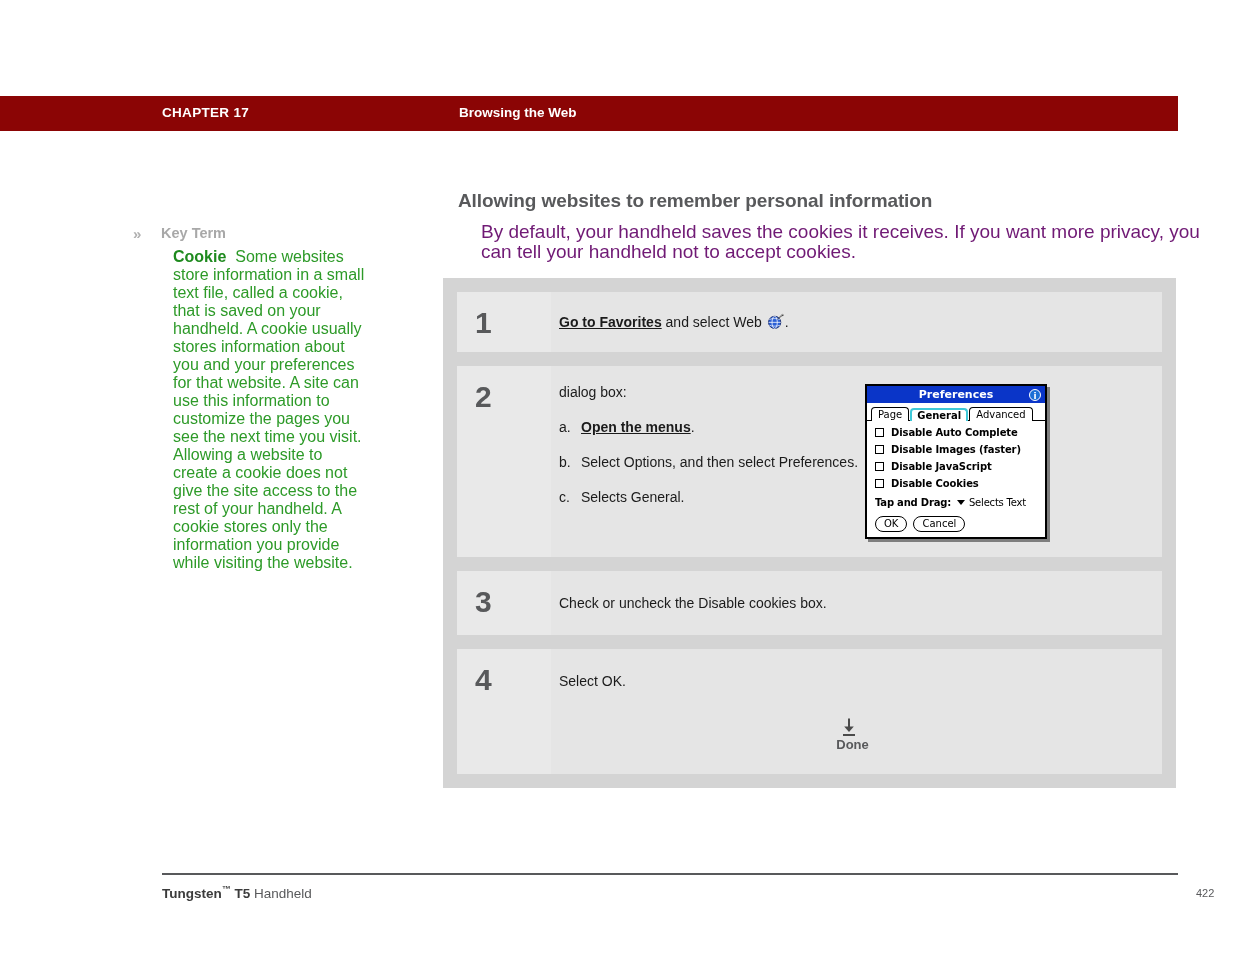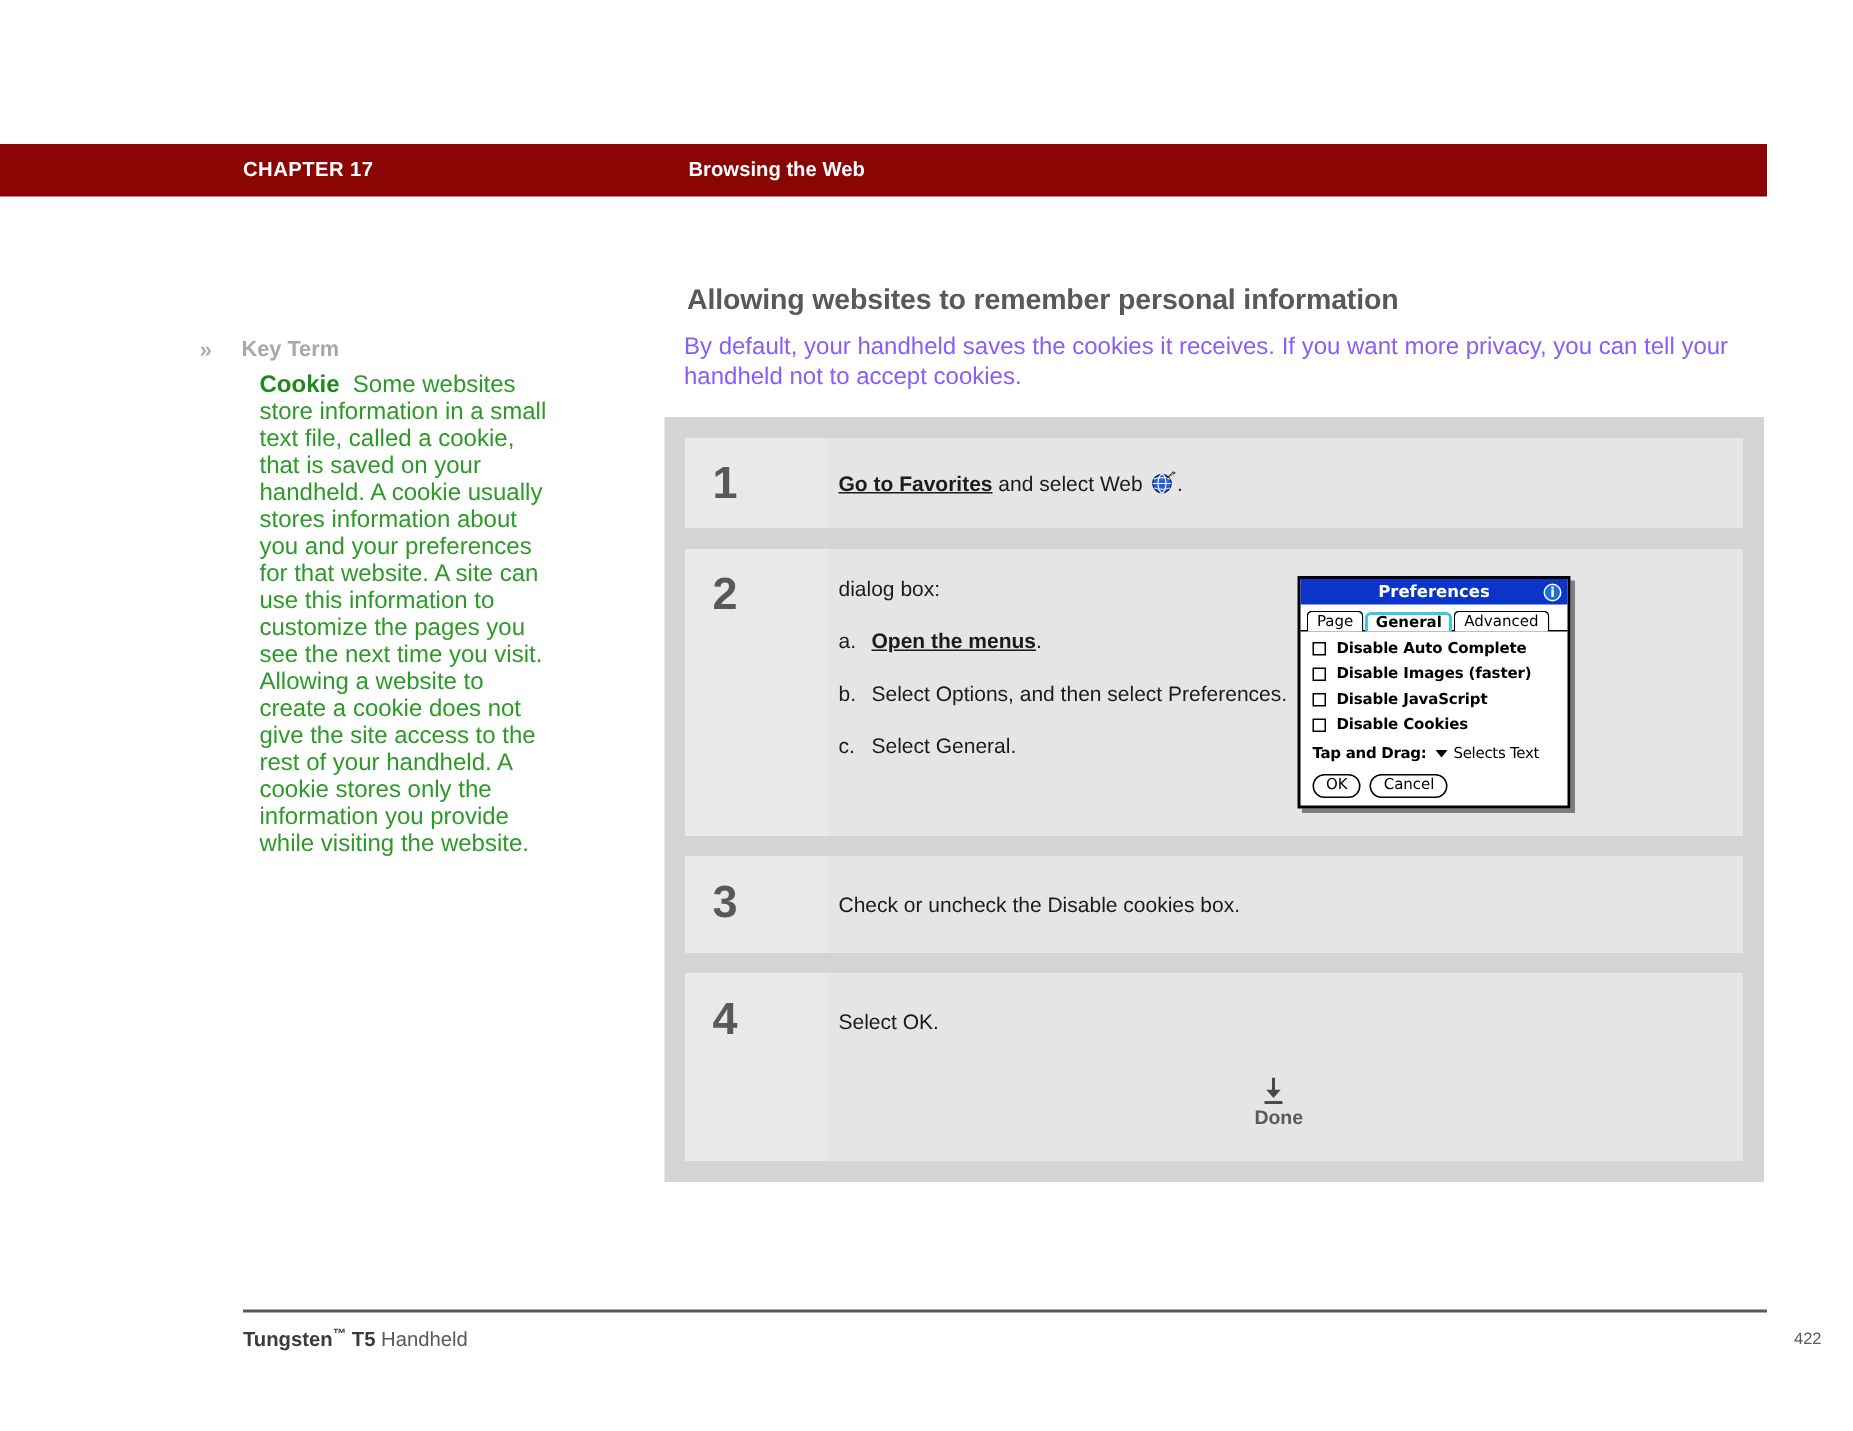--- a/index.html
+++ b/index.html
@@ -87,26 +87,26 @@
     position: absolute;
     left: 458px;
     top: 190px;
     font-size: 19px;
     font-weight: bold;
     color: #58595b;
     letter-spacing: -0.1px;
   }
   .main-intro {
     position: absolute;
-    left: 456px;
+    left: 481px;
     top: 222px;
     width: 722px;
-    font-size: 16px;
+    font-size: 19px;
     line-height: 20px;
-    color: #8b5cf6;
+    color: #701a75;
   }
 
   
   .steps-wrap {
     position: absolute;
     left: 443px;
     top: 278px;
     width: 733px;
     background: #d4d4d4;
     padding: 0;
@@ -420,21 +420,21 @@
             <li class="sub-item">
               <span class="sub-marker">a.</span>
               <span class="sub-content"><span class="link-underline">Open the menus</span><span>.</span></span>
             </li>
             <li class="sub-item">
               <span class="sub-marker">b.</span>
               <span class="sub-content">Select Options, and then select Preferences.</span>
             </li>
             <li class="sub-item">
               <span class="sub-marker">c.</span>
-              <span class="sub-content">Select General.</span>
+              <span class="sub-content">Selects General.</span>
             </li>
           </ul>
         </div>
 
         <div class="prefs-dialog">
           <div class="prefs-titlebar">
             <span>Preferences</span>
             <span class="prefs-info-icon">i</span>
           </div>
           <div class="prefs-tabs">

